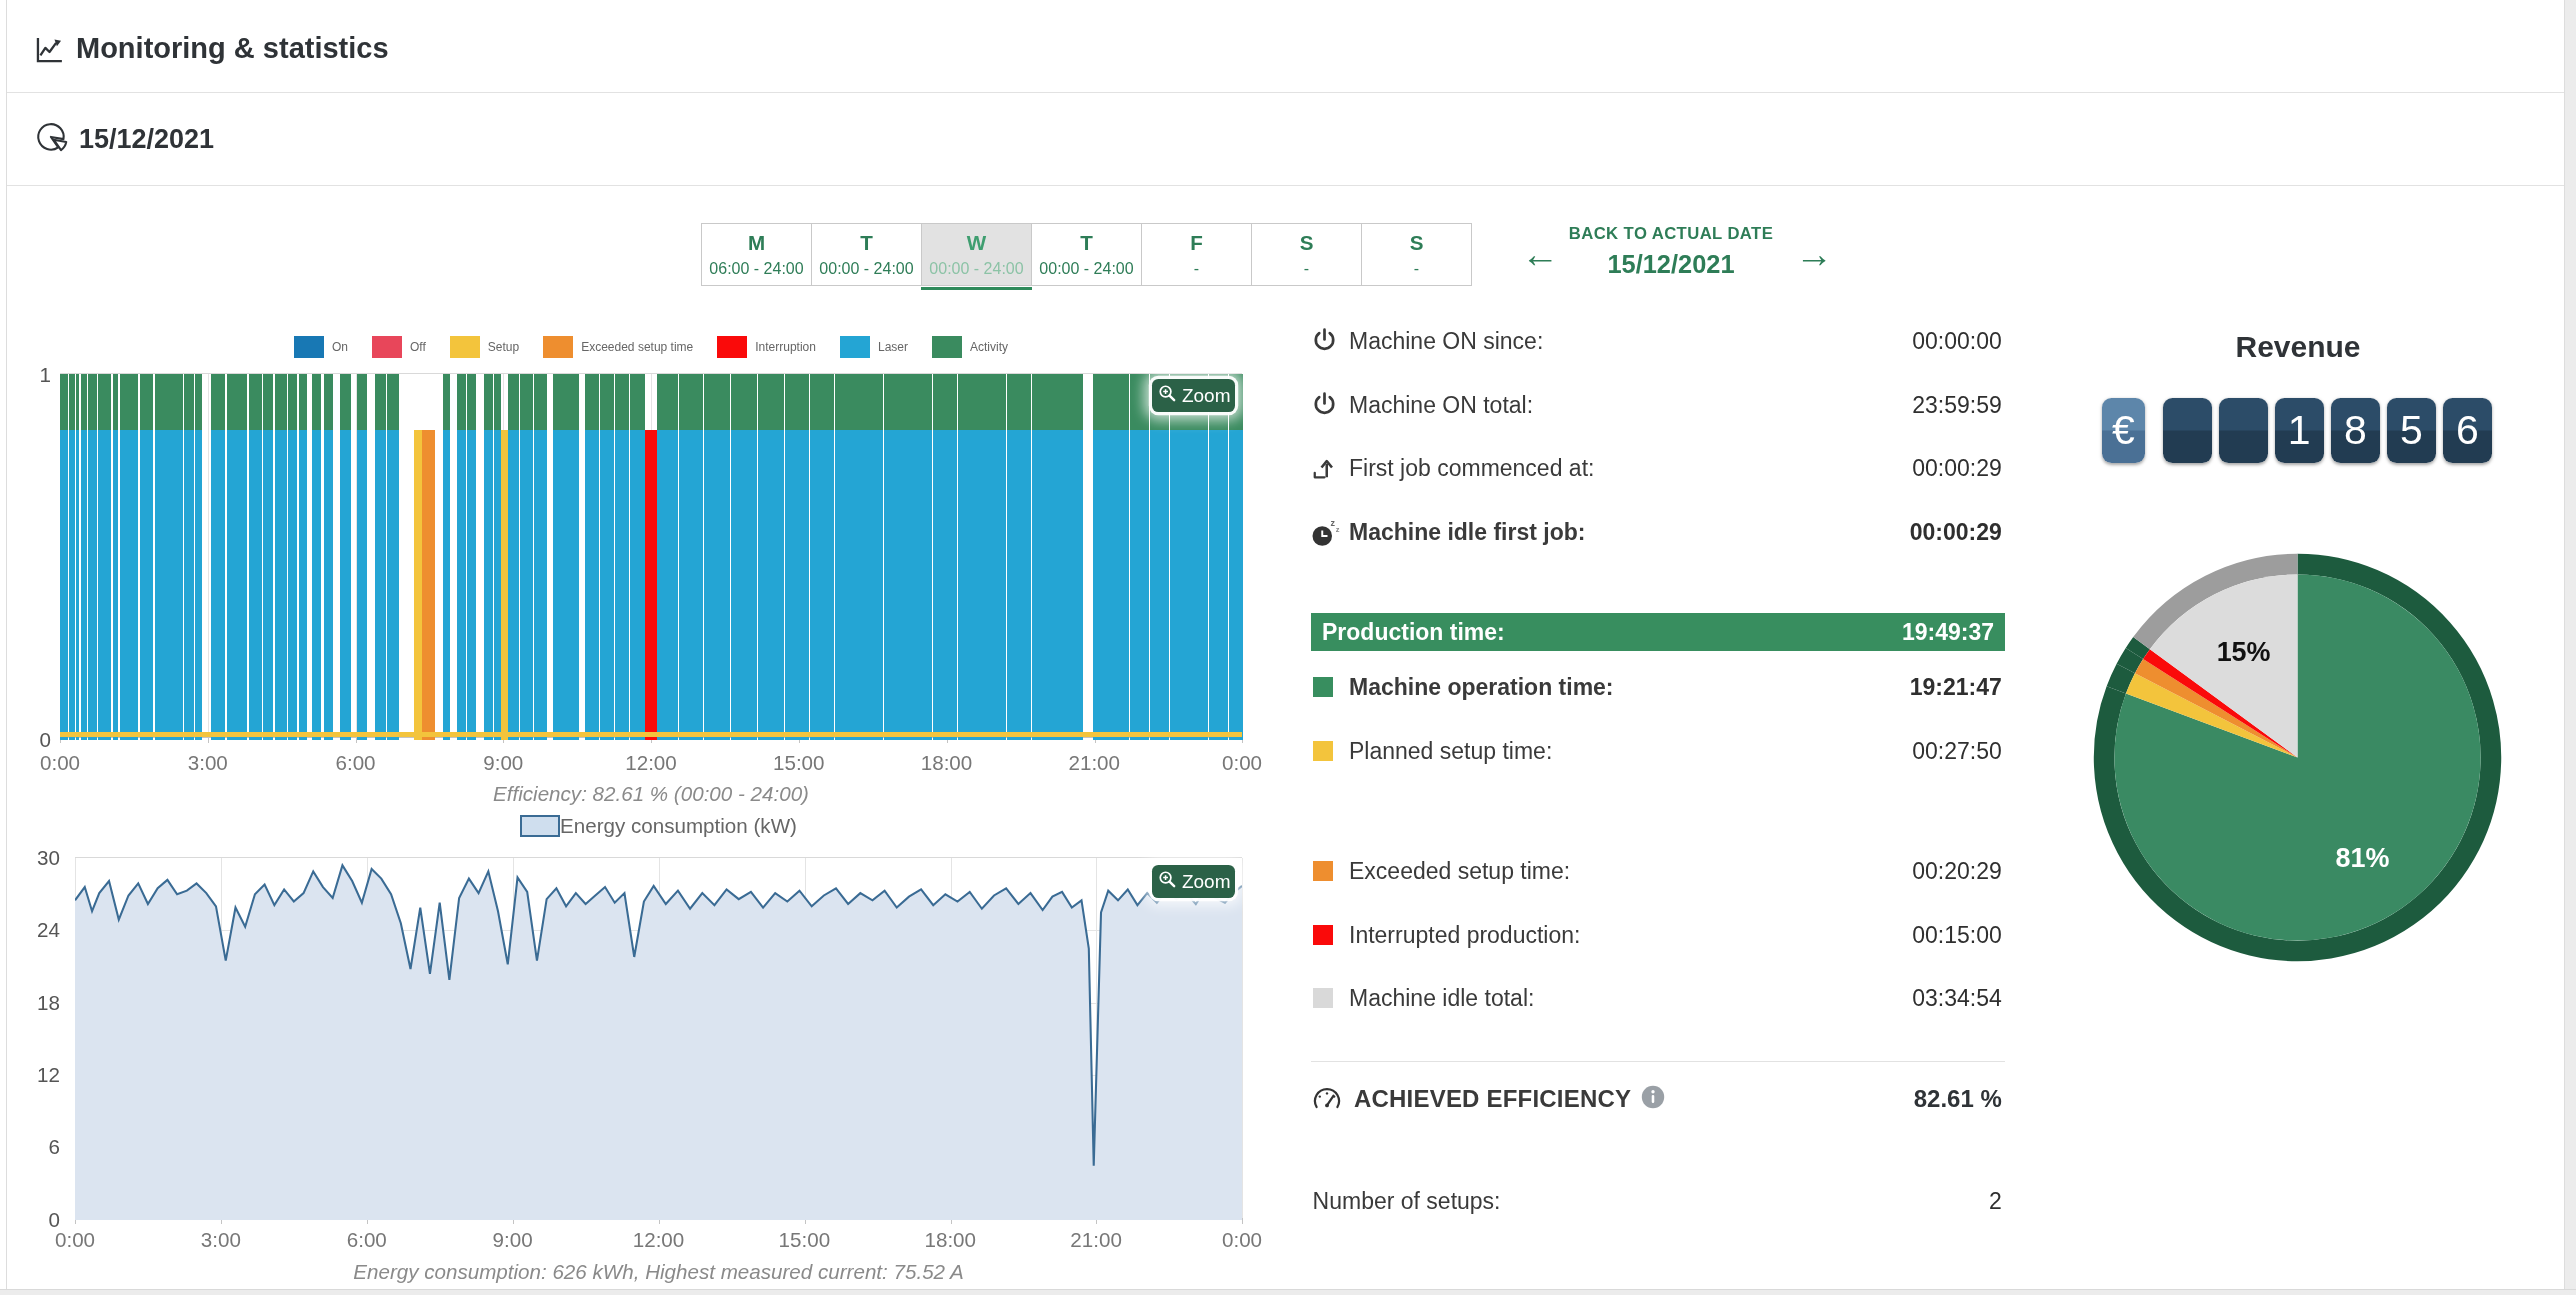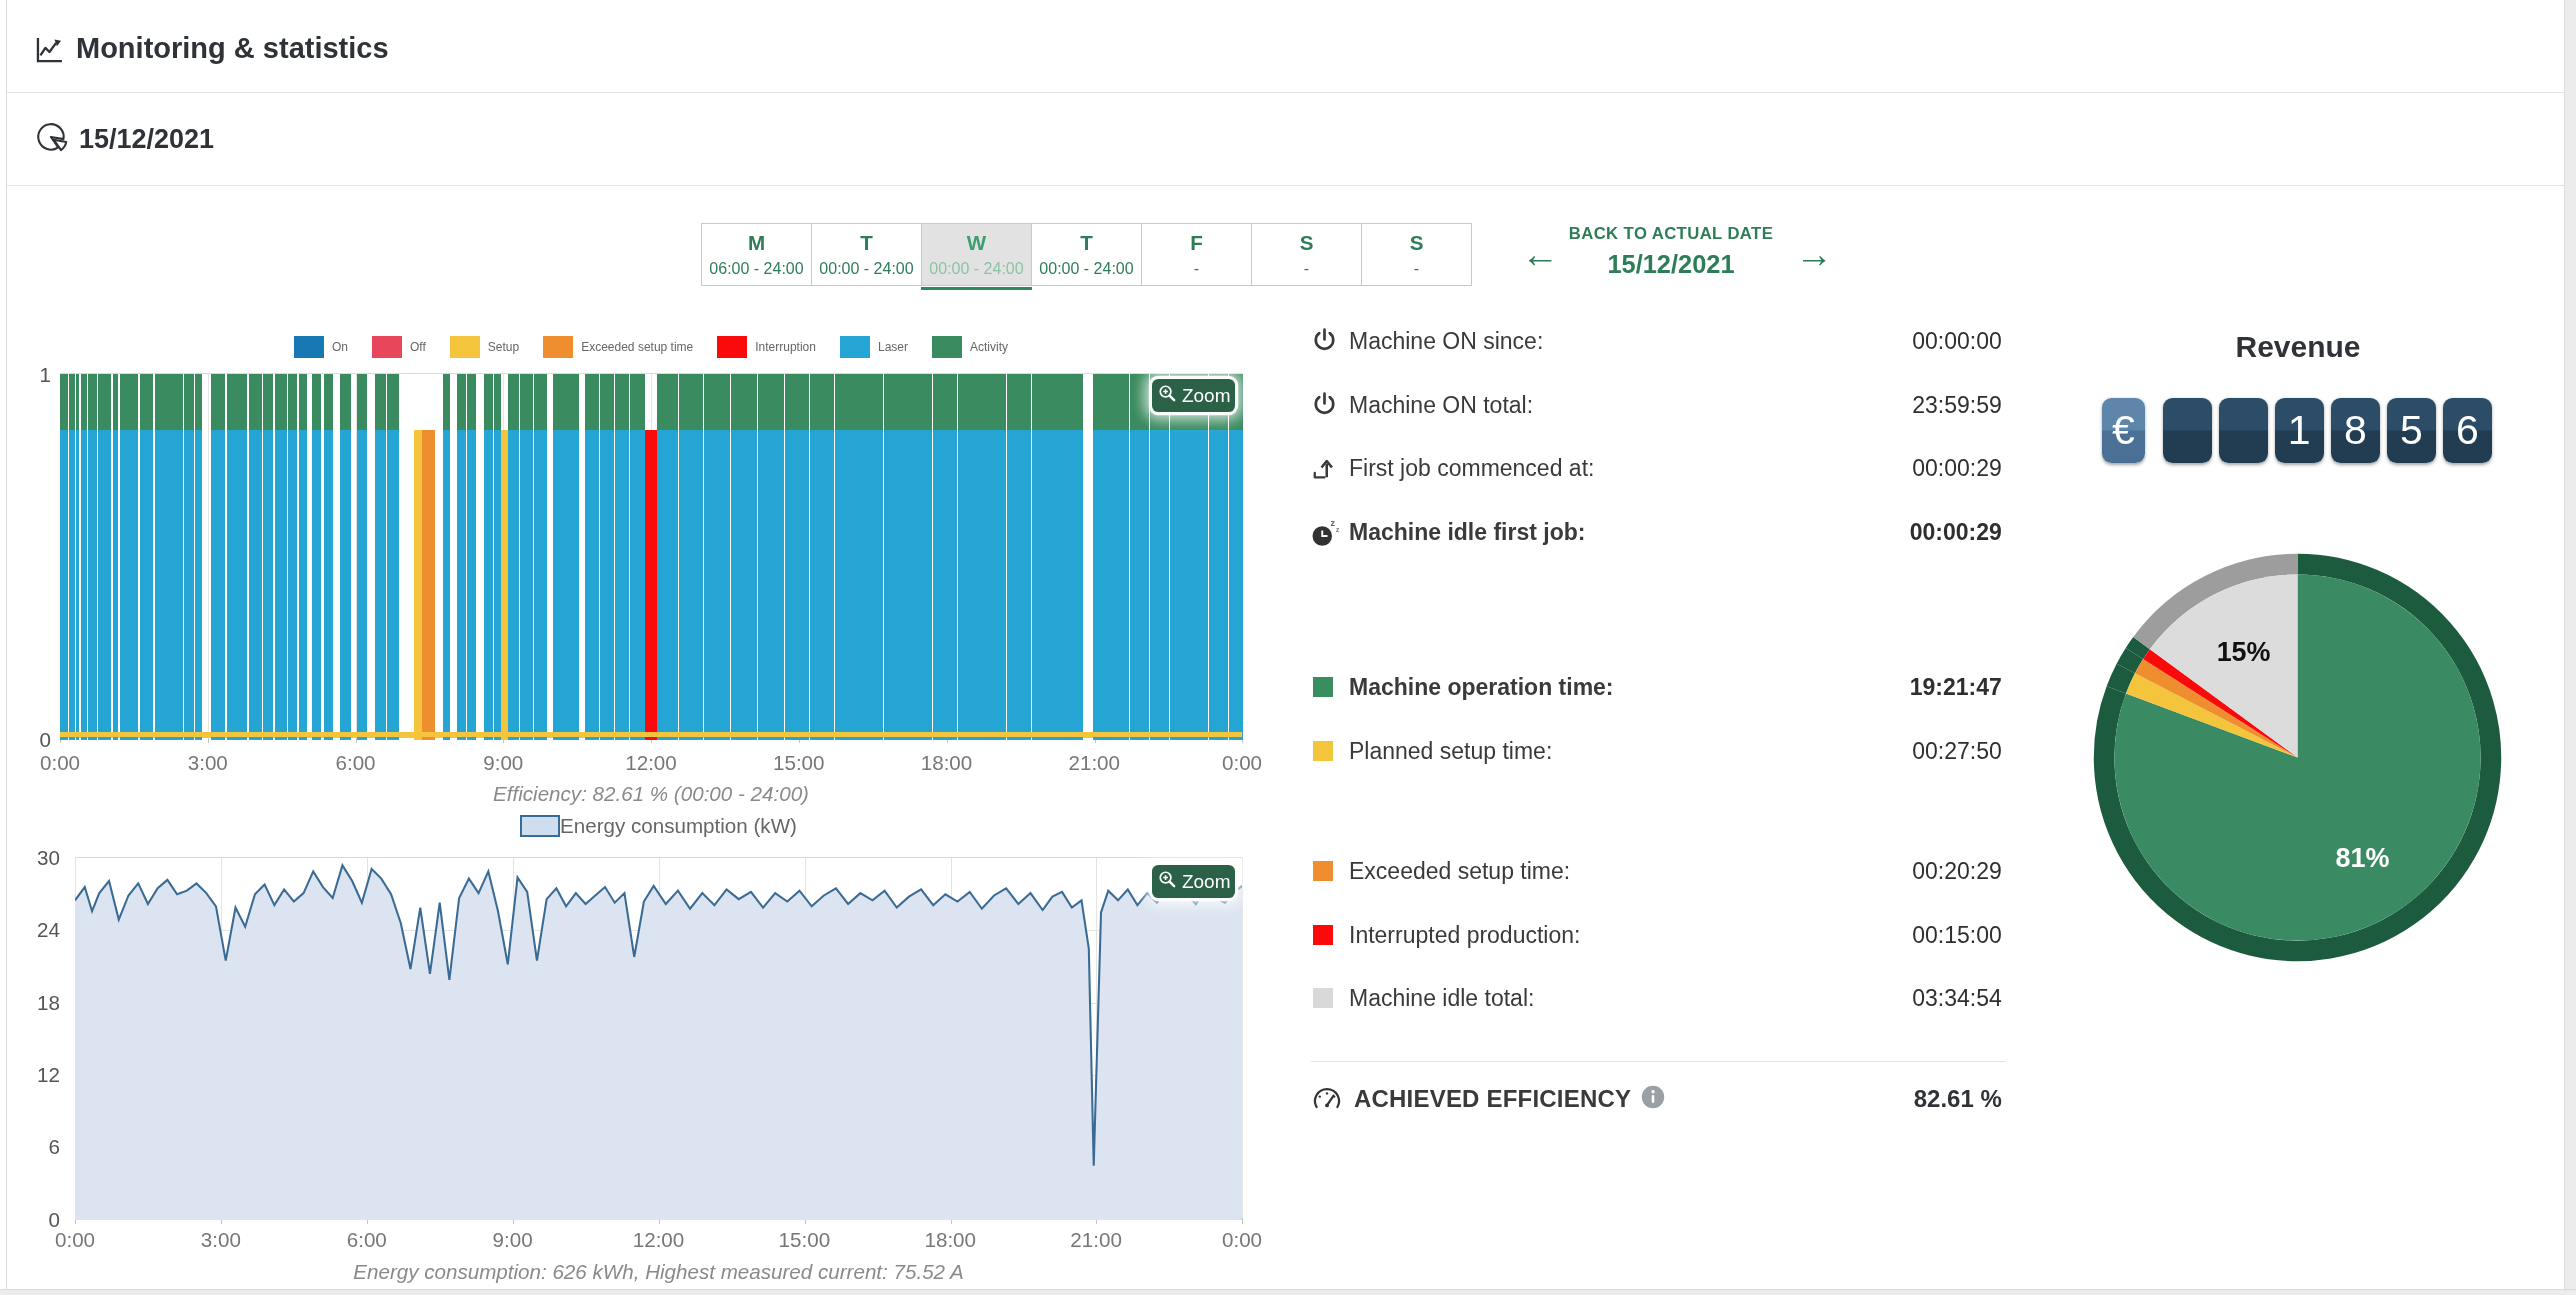--- a/index.html
+++ b/index.html
@@ -443,20 +443,24 @@
       <div class="srow bold" style="top: 513px;">
         <div class="icon"><svg viewBox="0 0 40 40" width="30" height="30">
             <circle cx="15" cy="24" r="13" fill="#333"></circle>
             <path d="M15 16.5 v7.5 h7" stroke="#fff" stroke-width="2.6" fill="none"></path>
             <text x="26" y="11" font-size="12" fill="#666" font-weight="bold" font-family="sans-serif">z</text>
             <text x="33" y="18" font-size="10" fill="#888" font-weight="bold" font-family="sans-serif">z</text>
           </svg></div>
         <div class="lbl">Machine idle first job:</div>
         <div class="val">00:00:29</div>
       </div>
+      <div class="sbanner" style="top: 613px; background: rgb(56, 142, 95);">
+        <div class="lbl">Production time:</div>
+        <div class="val">19:49:37</div>
+      </div>
       <div class="srow bold" style="top: 668px;">
         <div class="swatchbox" style="background: rgb(56, 142, 95);"></div>
         <div class="lbl">Machine operation time:</div>
         <div class="val">19:21:47</div>
       </div>
       <div class="srow" style="top: 732px;">
         <div class="swatchbox" style="background: rgb(243, 196, 60);"></div>
         <div class="lbl">Planned setup time:</div>
         <div class="val">00:27:50</div>
       </div>
@@ -491,20 +495,24 @@
     <span class="lblwrap">
       <span class="lbl">ACHIEVED EFFICIENCY</span>
       <span><svg viewBox="0 0 30 30" width="24" height="24">
             <circle cx="15" cy="15" r="14" fill="#9aa0a6"></circle>
             <rect x="13.4" y="12.4" width="3.2" height="10" rx="1.5" fill="#fff"></rect>
             <circle cx="15" cy="8.4" r="2.1" fill="#fff"></circle>
           </svg></span>
     </span>
     <span class="val">82.61 %</span>
   </div>
+  <div class="setups-row">
+    <span class="lbl">Number of setups:</span>
+    <span class="val">2</span>
+  </div>
 
   <div class="rev-title">Revenue</div>
   <div class="tiles" id="tiles">
       <div class="tile euro">€</div>
       <div class="tile"></div>
       <div class="tile"></div>
       <div class="tile">1</div>
       <div class="tile">8</div>
       <div class="tile">5</div>
       <div class="tile">6</div>

